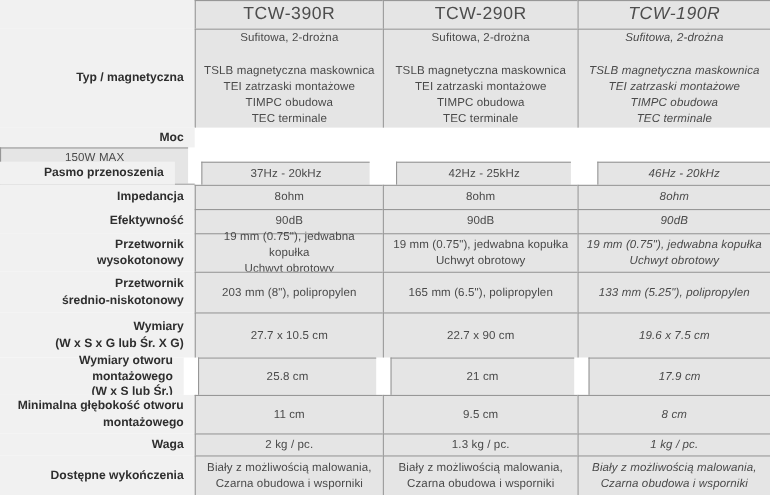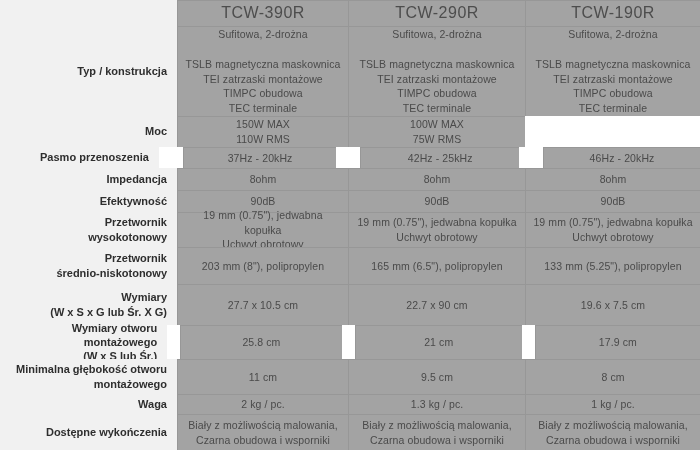--- a/index.html
+++ b/index.html
@@ -6,32 +6,32 @@
   body{width:700px;height:450px;overflow:hidden;
        font-family:"Liberation Sans", sans-serif;-webkit-font-smoothing:antialiased;}
   *{box-sizing:border-box;}
   .spec-table{position:absolute;top:0;left:0;width:700px;height:450px;
               display:flex;flex-direction:column;}
   .row{display:flex;flex-direction:row;width:700px;flex:0 0 auto;}
   .lbl{width:177px;background:#f1f1f1;display:flex;align-items:center;
        justify-content:flex-end;text-align:right;padding:2px 10px 2px 4px;
        font-weight:bold;font-size:11px;color:#2e2e2e;line-height:1.3;
        white-space:pre-line;}
-  .cell{background:#a3a3a3;display:flex;align-items:center;justify-content:center;
+  .cell{background:#e5e5e5;display:flex;align-items:center;justify-content:center;
         text-align:center;font-size:10.5px;color:#4a4a4a;line-height:1.4;
         border-left:1px solid #979797;border-top:1px solid #979797;
         white-space:pre-line;padding:1px 6px;letter-spacing:0.1px;}
   .c1{width:171px;}
   .c2{width:177px;}
-  .c3{width:175px;}
+  .c3{width:175px;font-style:italic;}
   .hdr .cell{font-size:16px;color:#4d4d4d;letter-spacing:0.5px;padding:0 4px;}
   
   .r-hdr{height:26px;}
   .r-typ{height:90px;}
-  .r-moc{height:31px;}
+  .r-moc{height:31px;flex-direction:column;}
   .r-pasmo{height:21px;gap:24px;}
   .r-imp{height:22px;}
   .r-efekt{height:22px;}
   .r-tweeter{height:35px;}
   .r-woofer{height:37px;}
   .r-wymiary{height:41px;}
   .r-otwor{height:34px;gap:13px;}
   .r-glebokosc{height:35px;}
   .r-waga{height:20px;}
   .r-wyk{height:36px;}
@@ -42,21 +42,21 @@
 <div class="spec-table">
 
   <div class="row hdr r-hdr">
     <div class="lbl"></div>
     <div class="cell c1">TCW-390R</div>
     <div class="cell c2">TCW-290R</div>
     <div class="cell c3">TCW-190R</div>
   </div>
 
   <div class="row r-typ">
-    <div class="lbl">Typ / konstrukcja</div>
+    <div class="lbl">Typ / magnetyczna</div>
     <div class="cell c1">Sufitowa, 2-drożna
 
 TSLB magnetyczna maskownica
 TEI zatrzaski montażowe
 TIMPC obudowa
 TEC terminale</div>
     <div class="cell c2">Sufitowa, 2-drożna
 
 TSLB magnetyczna maskownica
 TEI zatrzaski montażowe

